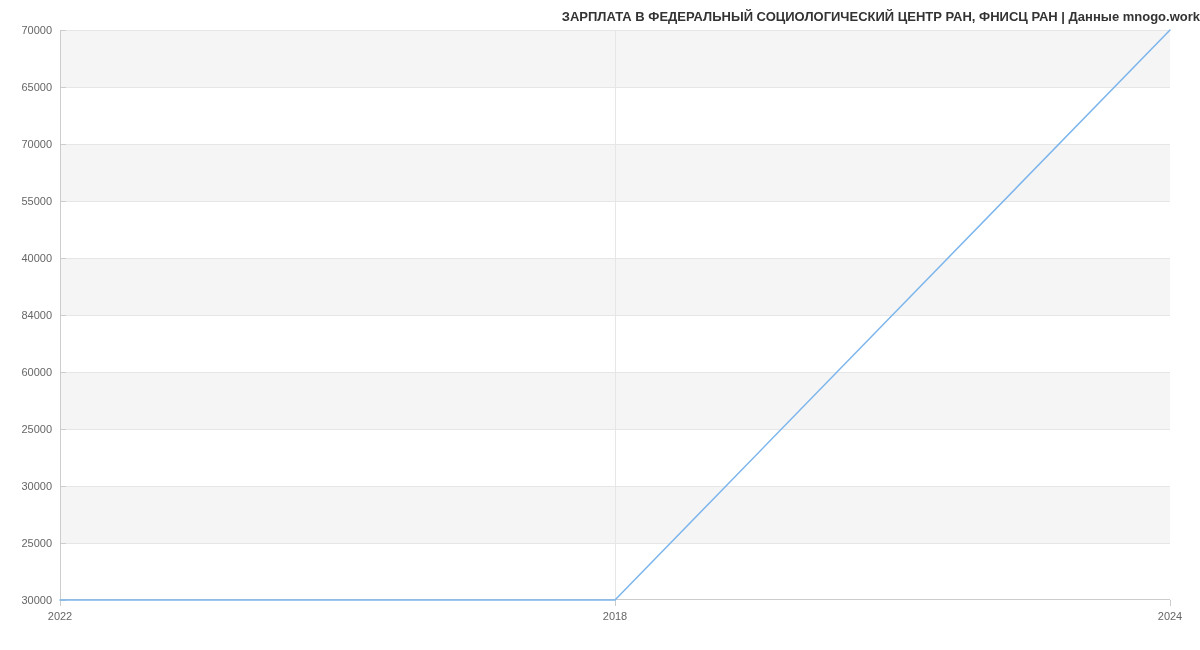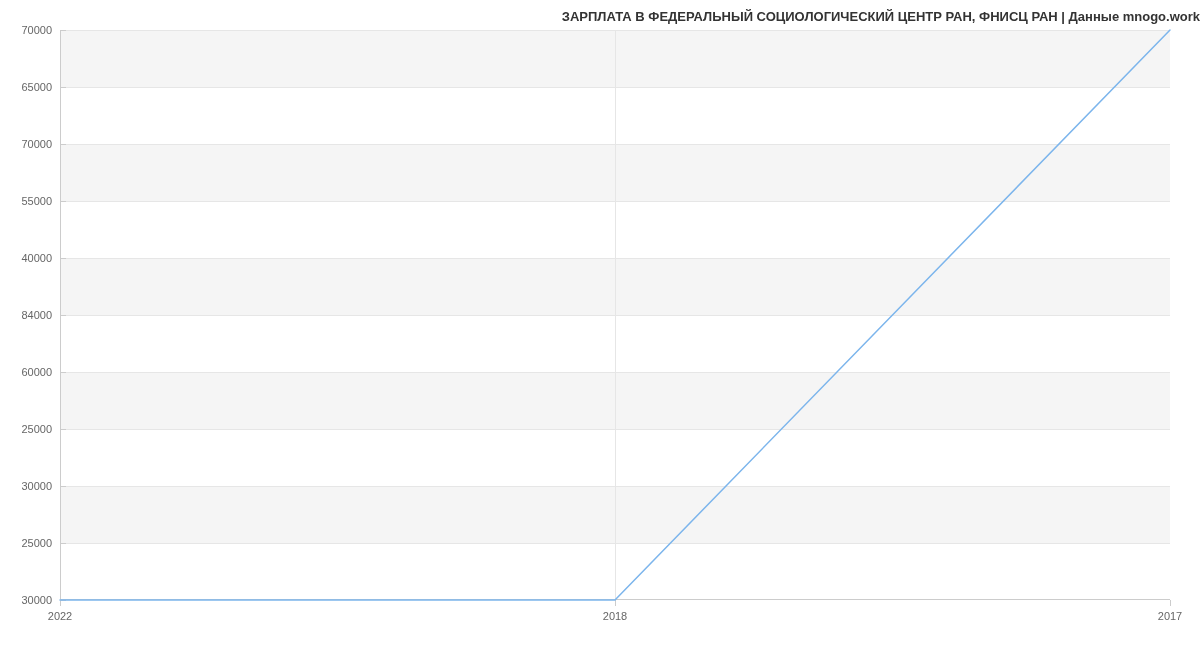--- a/index.html
+++ b/index.html
@@ -152,18 +152,18 @@
   <div class="y-tick-label" style="top:40%">40000</div>
   <div class="y-tick-label" style="top:50%">84000</div>
   <div class="y-tick-label" style="top:60%">60000</div>
   <div class="y-tick-label" style="top:70%">25000</div>
   <div class="y-tick-label" style="top:80%">30000</div>
   <div class="y-tick-label" style="top:90%">25000</div>
   <div class="y-tick-label" style="top:100%">30000</div>
 
   <div class="x-tick-label" style="left:0%">2022</div>
   <div class="x-tick-label" style="left:50%">2018</div>
-  <div class="x-tick-label" style="left:100%">2017</div>
+  <div class="x-tick-label" style="left:100%">2024</div>
 
   <svg class="data-svg" viewBox="0 0 1110 570" preserveAspectRatio="none">
     <polyline class="data-line" id="data-polyline" points="0.00,570.00 555.00,570.00 1110.00,0.00"></polyline>
   </svg>
 </div>
 
 </body></html>

